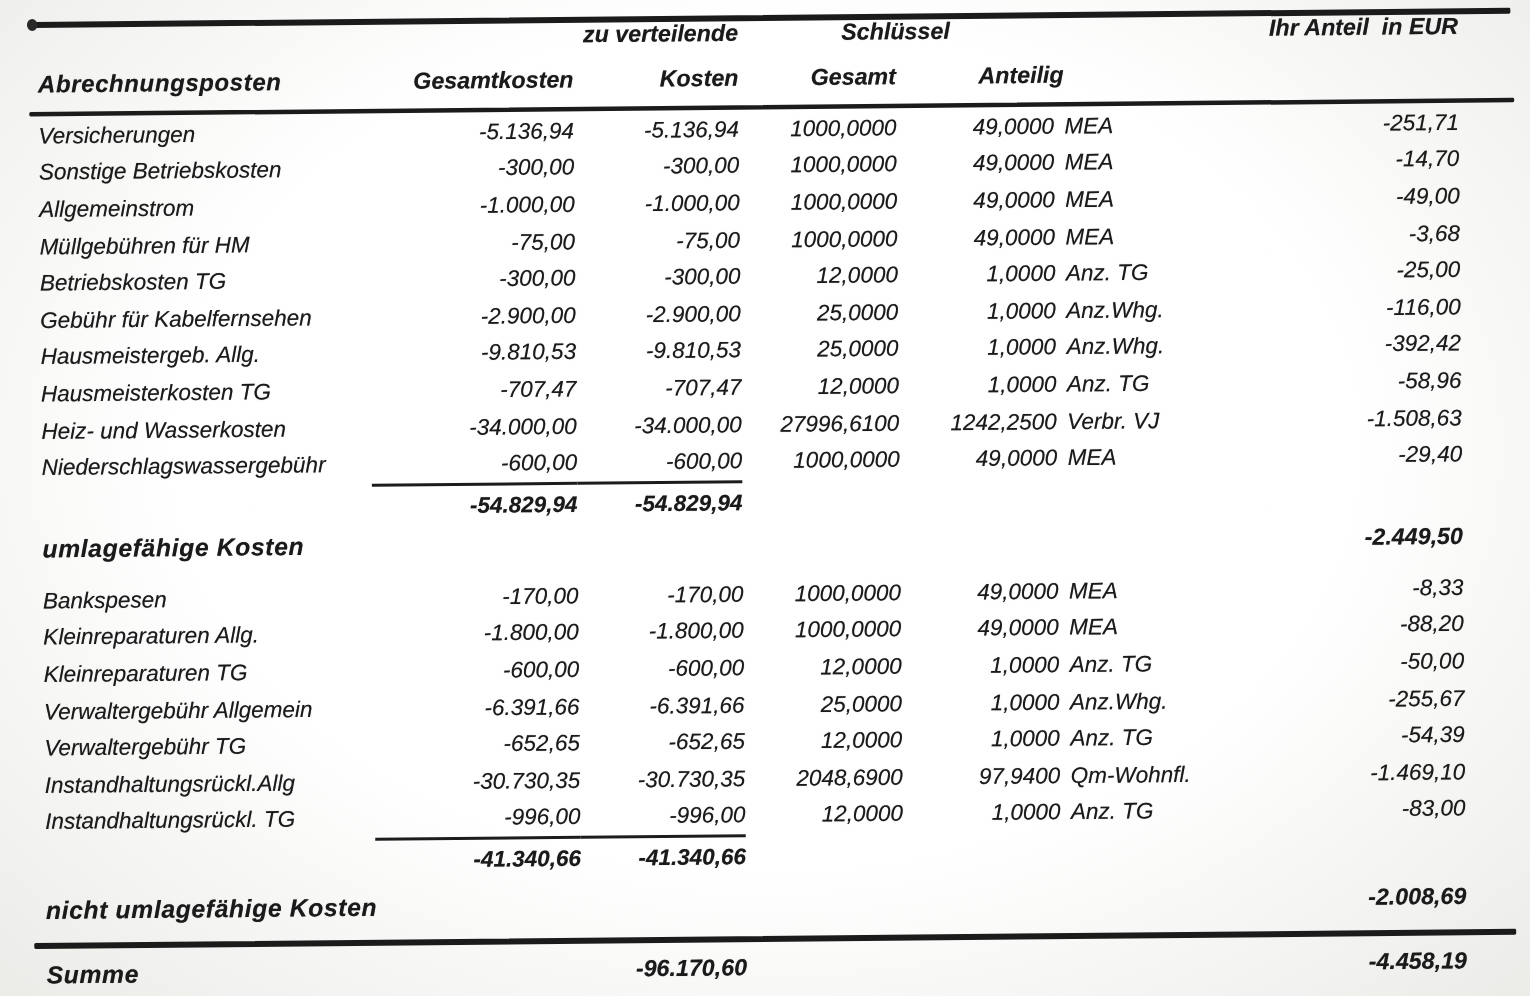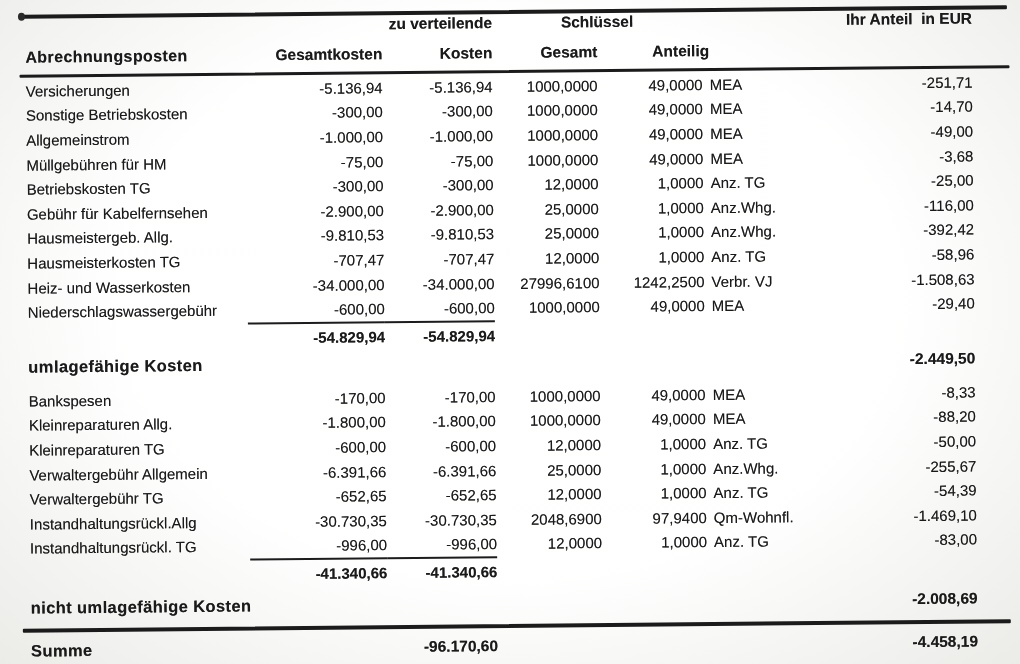--- a/index.html
+++ b/index.html
@@ -10,20 +10,21 @@
     font-family: "Liberation Sans", "DejaVu Sans", sans-serif;
     color: #1a1a1a;
   }
   .viewport {
     position: relative;
     width: 1020px; height: 664px;
     background:
       radial-gradient(ellipse at 50% 45%, rgba(255,255,255,0.9) 55%, rgba(222,222,218,0.55) 100%),
       #fbfbf9;
     overflow: hidden;
+    font-style: italic;
   }
   .sheet {
     position: absolute; inset: 0;
     transform: rotate(-0.55deg);
     transform-origin: 50% 50%;
     padding: 12px 45px 0 28px;
     box-sizing: border-box;
     text-shadow: 0 0 0.5px rgba(20,20,20,0.55);
   }
   

